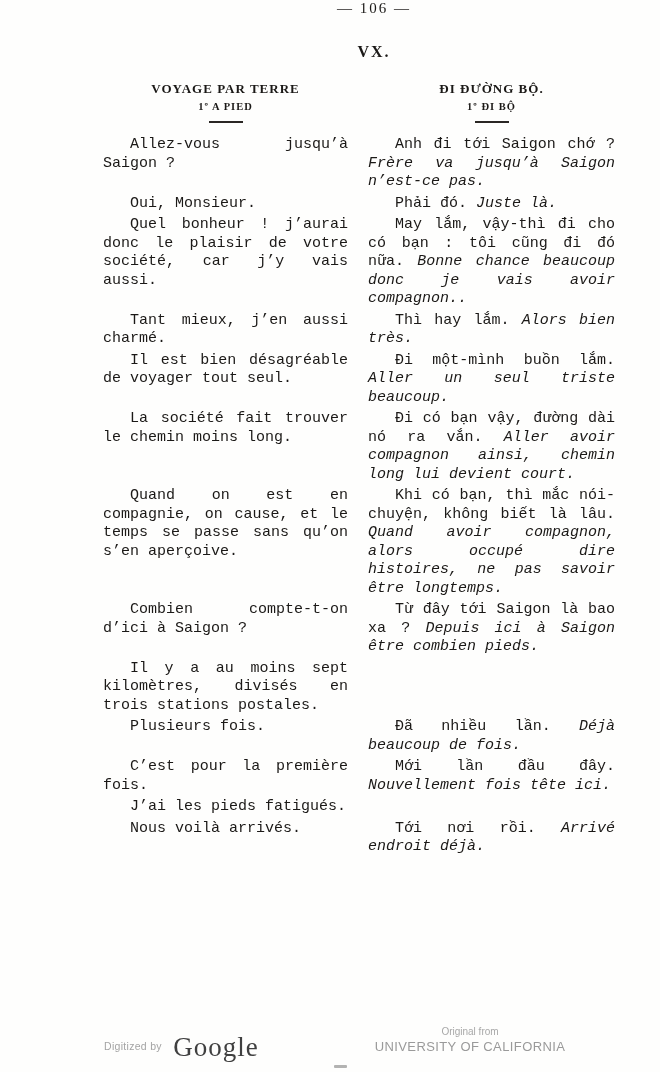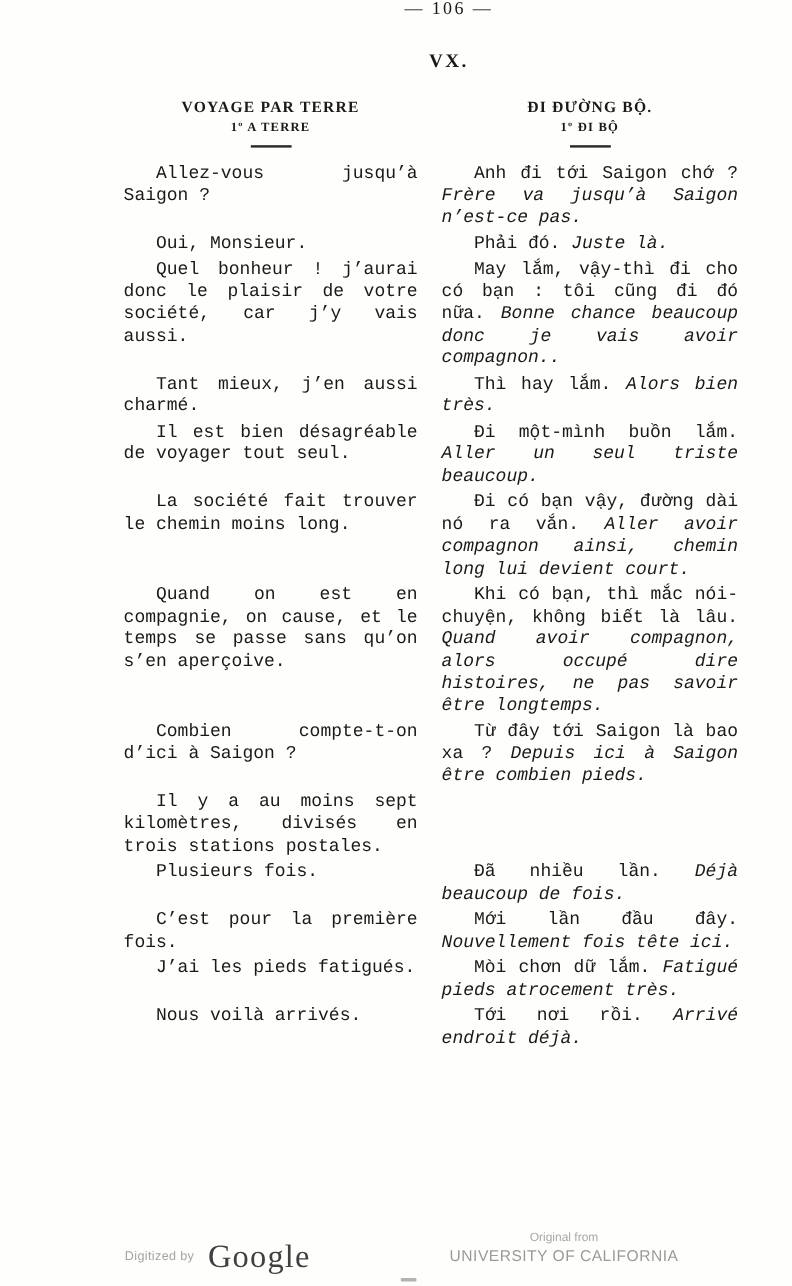--- a/index.html
+++ b/index.html
@@ -55,21 +55,21 @@
 <div class="sheet">
   <div class="content">
 
     <div class="page-number">— 106 —</div>
 
     <div class="section-number">VX.</div>
 
     <div class="col-headers">
       <div class="col-header left-h">
         <div class="col-title">VOYAGE PAR TERRE</div>
-        <div class="col-subtitle">1º A TERRE</div>
+        <div class="col-subtitle">1º A PIED</div>
         <hr class="header-rule">
       </div>
       <div class="col-header right-h">
         <div class="col-title">ĐI ĐƯỜNG BỘ.</div>
         <div class="col-subtitle">1º ĐI BỘ</div>
         <hr class="header-rule">
       </div>
     </div>
 
     <div id="rows">
@@ -111,21 +111,20 @@
         <div class="row">
           <p class="cell left-cell">Plusieurs fois.</p>
           <p class="cell right-cell"><span>Đã nhiều lần. </span><i>Déjà beaucoup de fois.</i></p>
         </div>
         <div class="row">
           <p class="cell left-cell">C’est pour la première fois.</p>
           <p class="cell right-cell"><span>Mới lần đầu đây. </span><i>Nouvellement fois tête ici.</i></p>
         </div>
         <div class="row">
           <p class="cell left-cell">J’ai les pieds fatigués.</p>
-          <p class="cell right-cell"><span>Mòi chơn dữ lắm. </span><i>Fatigué pieds atrocement très.</i></p>
         </div>
         <div class="row">
           <p class="cell left-cell">Nous voilà arrivés.</p>
           <p class="cell right-cell"><span>Tới nơi rồi. </span><i>Arrivé endroit déjà.</i></p>
         </div>
       </div>
   </div>
 
   <div class="footer">
     <div class="footer-left">

